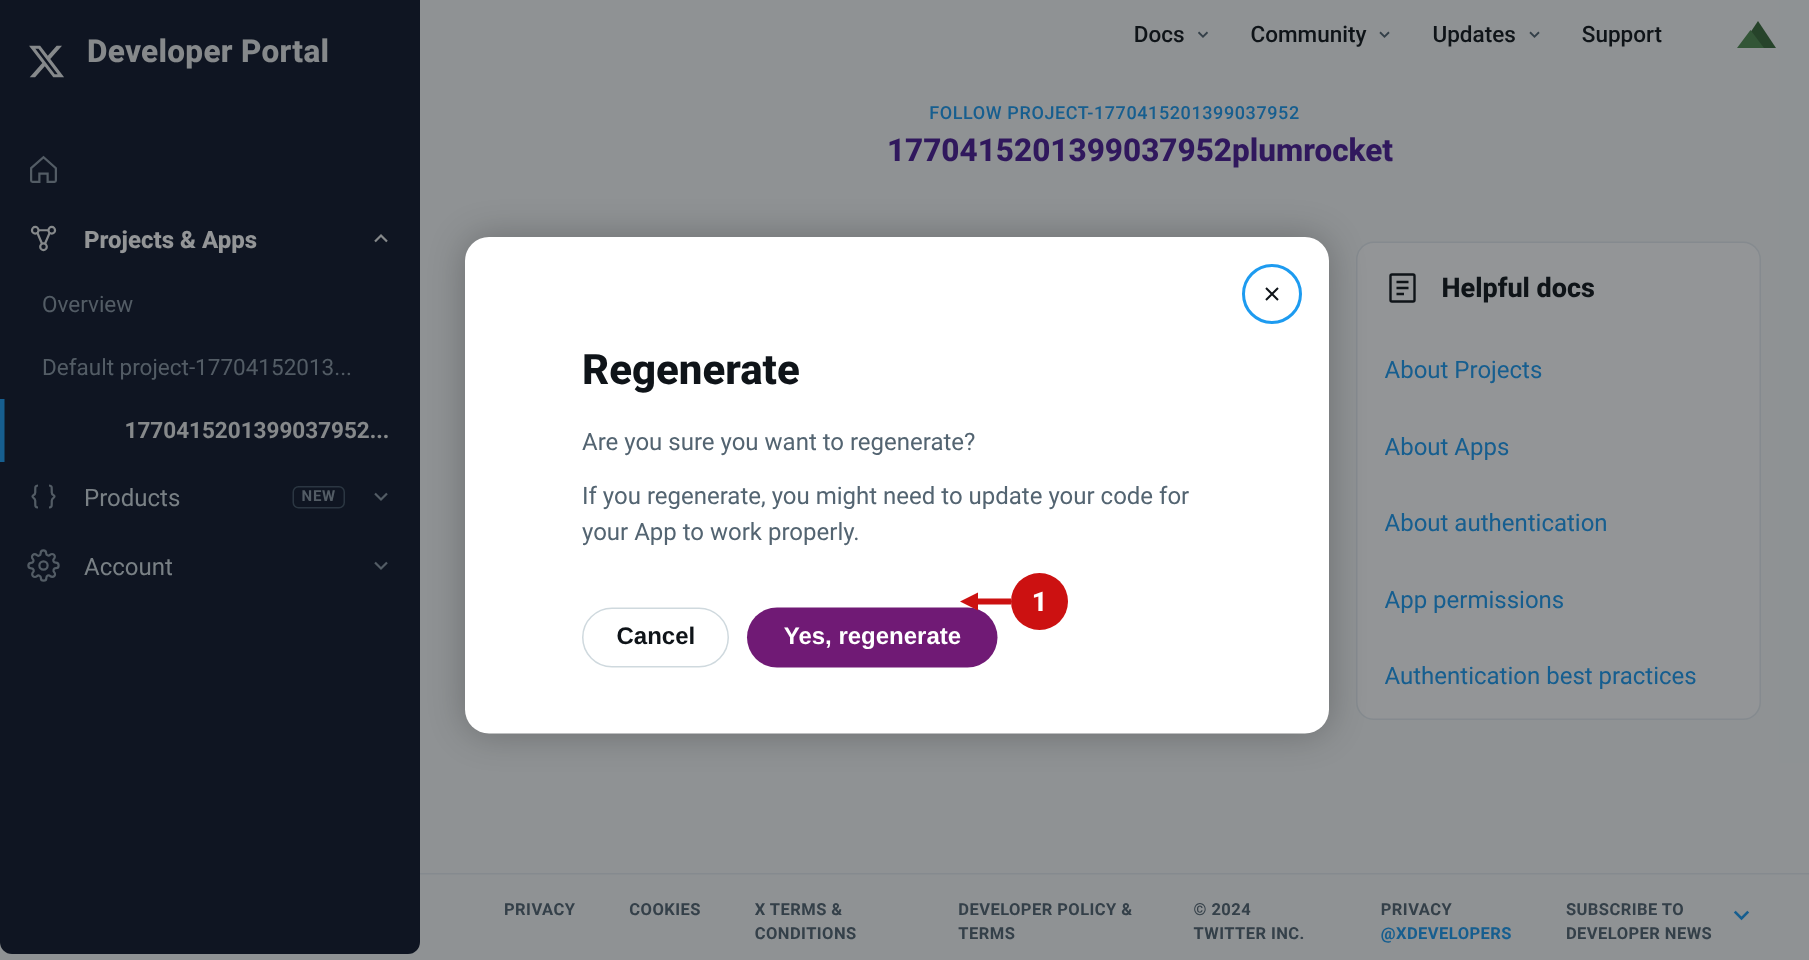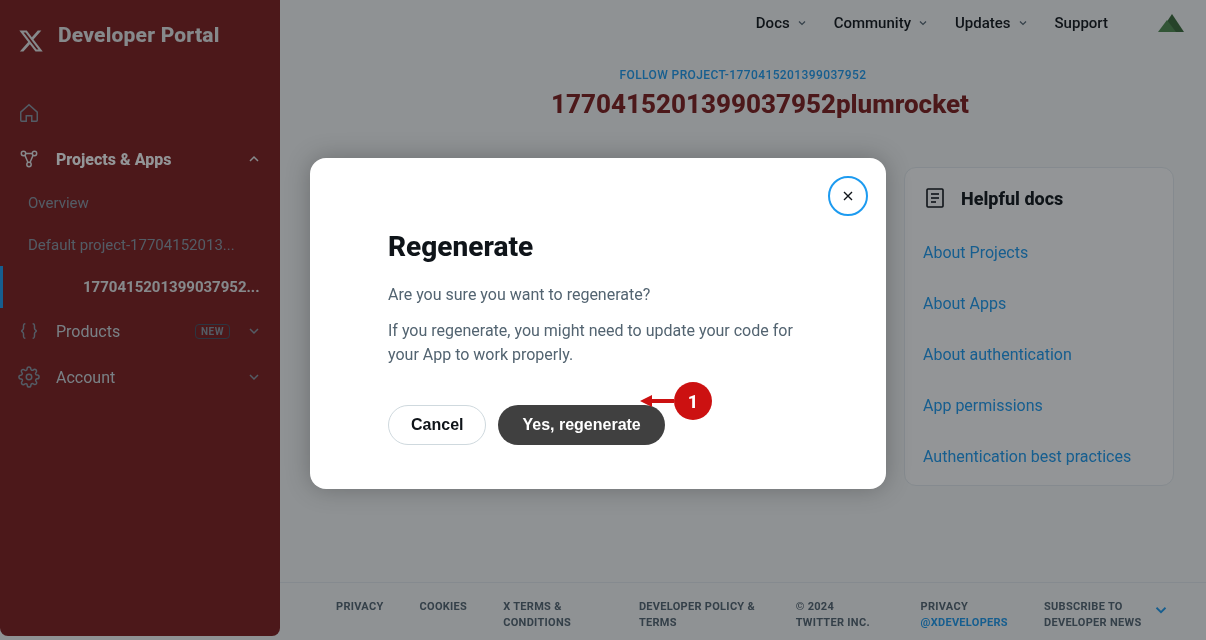--- a/index.html
+++ b/index.html
@@ -2,21 +2,21 @@
 <html><head>
 <meta charset="utf-8">
 <style>
   * { box-sizing: border-box; margin: 0; padding: 0; }
   html, body { width: 1206px; height: 640px; overflow: hidden; font-family: -apple-system, BlinkMacSystemFont, "Segoe UI", Roboto, Helvetica, Arial, sans-serif; }
   body { position: relative; background: #f7f9f9; }
 
   
   .sidebar {
     position: absolute; left: 0; top: 0; width: 280px; height: 636px;
-    background: #7f1d1d; color: #e7e9ea;
+    background: #0f172a; color: #e7e9ea;
     border-radius: 0 0 8px 8px;
   }
   .sidebar-header {
     display: flex; align-items: flex-start; gap: 14px; padding: 22px 16px 10px 18px;
   }
   .sidebar-header .x-logo { width: 26px; height: 26px; fill: #e7e9ea; margin-top: 6px; }
   .portal-title { font-size: 21px; font-weight: 800; line-height: 1.3; letter-spacing: 0.2px; }
   .nav { margin-top: 26px; }
   .nav-item, .subnav-item {
     display: flex; align-items: center; gap: 16px;
@@ -49,42 +49,42 @@
   }
   .topnav-item { display:flex; align-items:center; gap:6px; font-weight:500; }
   .topnav .chev-s { width:12px;height:12px; }
   .brand-logo {
     width: 28px; height: 22px; position: relative; margin-left: 24px;
   }
   .brand-logo svg { width:100%; height:100%; }
 
   .page-header { text-align: center; padding-top: 14px; }
   .project-link { color: #1d9bf0; font-size: 12px; font-weight: 500; letter-spacing: 0.4px; text-decoration: none; }
-  .page-title { font-size: 26px; font-weight: 800; color: #7f1d1d; margin-top: 6px; padding-left: 34px; }
+  .page-title { font-size: 21px; font-weight: 800; color: #4c1d95; margin-top: 6px; padding-left: 34px; }
 
   .content-row { display:flex; gap: 24px; padding: 0 32px; margin-top: 48px; }
   .main-panel { flex: 1 1 auto; }
   .docs-panel {
     width: 270px; flex: 0 0 270px; border: 1px solid #e6ecf0; border-radius: 12px;
     padding: 18px 18px 8px 18px; background:#fff;
   }
   .docs-head { display:flex; align-items:center; gap:14px; margin-bottom: 22px; }
   .docs-head .doc-icon { width:24px; height:24px; }
   .docs-head h3 { font-size: 18px; font-weight: 800; color:#0f1419; }
   .docs-links { display:flex; flex-direction:column; gap: 10px; }
   .docs-links a { color:#1d9bf0; text-decoration:none; font-size:16px; padding: 11px 0; }
 
   .token-row {
     display:flex; align-items:center; justify-content:flex-start; gap: 16px;
     padding: 14px 26px; background:#fff;
   }
   .token-label { font-size:16px; color:#536471; display:flex; align-items:center; gap:10px; flex:1; }
   .token-label .info-icon { width:16px; height:16px; }
   .btn-dark {
-    background:#404040; color:#fff; border:none; border-radius:9999px;
+    background:#701a75; color:#fff; border:none; border-radius:9999px;
     padding: 11px 24px; font-size:16px; font-weight:700; cursor:pointer;
   }
 
   
   .footer {
     position:absolute; bottom:0; left:0; right:0;
     display:flex; align-items:flex-start; gap: 36px;
     padding: 16px 24px 10px 56px; border-top:1px solid #e6ecf0;
     font-size:11px; font-weight:700; color:#536471; letter-spacing:0.3px;
   }

